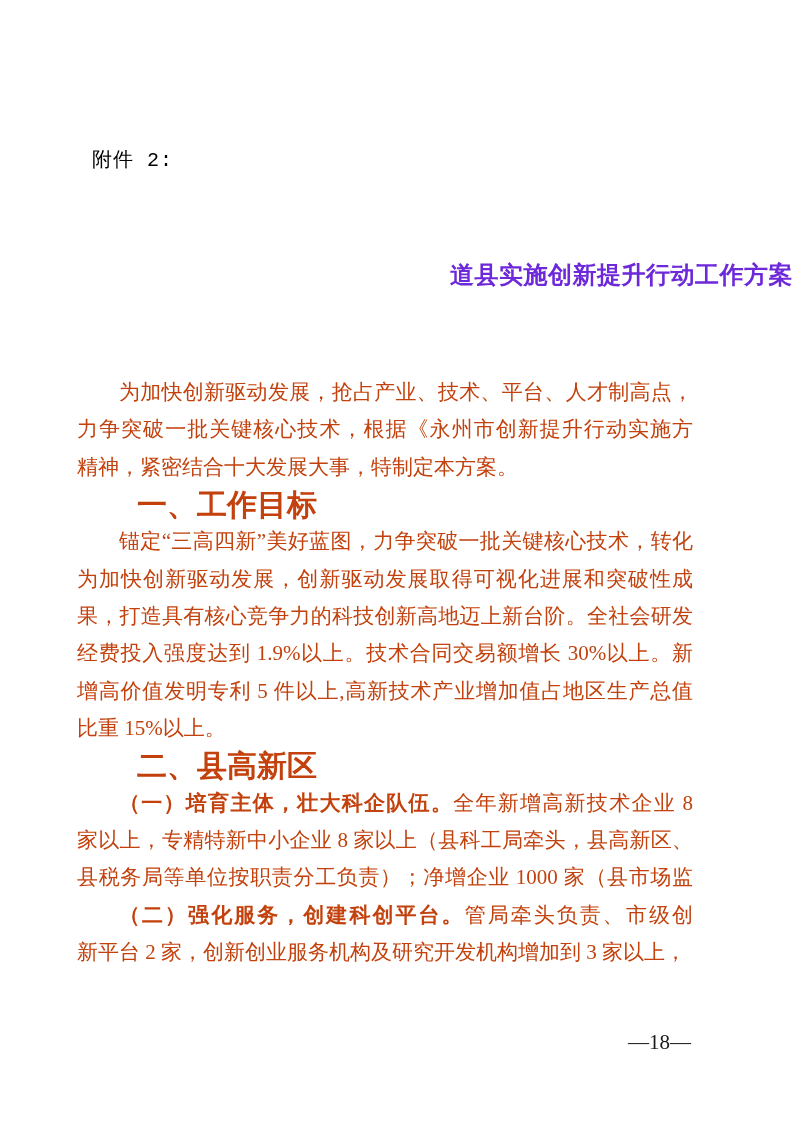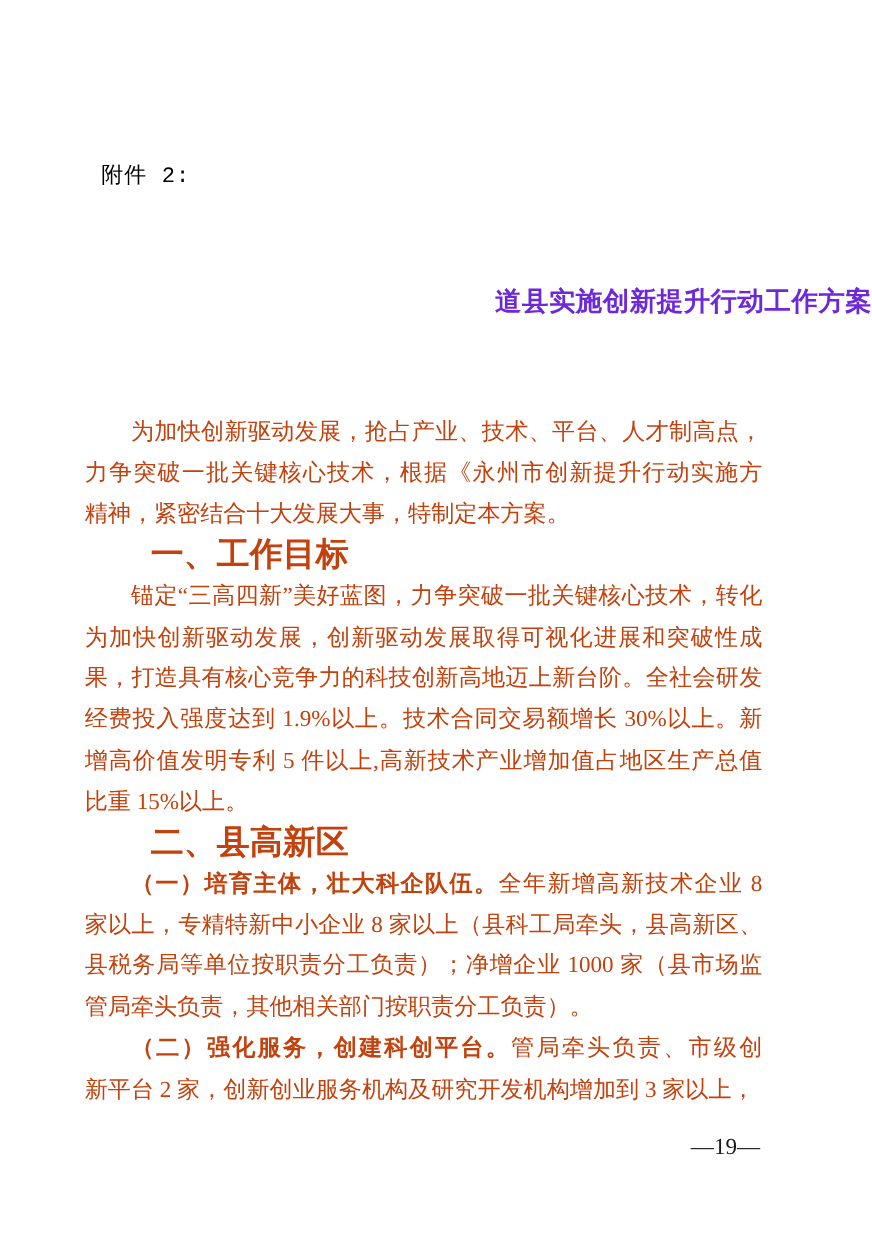--- a/index.html
+++ b/index.html
@@ -96,24 +96,23 @@
     <div class="line">增高价值发明专利 5 件以上,高新技术产业增加值占地区生产总值</div>
     <div class="line end">比重 15%以上。</div>
 
     <div class="line heading">二、县高新区</div>
 
     <div class="line ind">
       <span class="lead">（一）培育主体，壮大科企队伍。</span><span>全年新增高新技术企业 8</span>
     </div>
     <div class="line">家以上，专精特新中小企业 8 家以上（县科工局牵头，县高新区、</div>
     <div class="line">县税务局等单位按职责分工负责）；净增企业 1000 家（县市场监</div>
-    <div class="line end">管局牵头负责，其他相关部门按职责分工负责）。</div>
 
     <div class="line ind">
       <span class="lead">（二）强化服务，创建科创平台。</span><span>管局牵头负责、市级创</span>
     </div>
     <div class="line end">新平台 2 家，创新创业服务机构及研究开发机构增加到 3 家以上，</div>
 
   </div>
 
-  <div class="page-number">—19—</div>
+  <div class="page-number">—18—</div>
 
 </div>
 
 </body></html>

